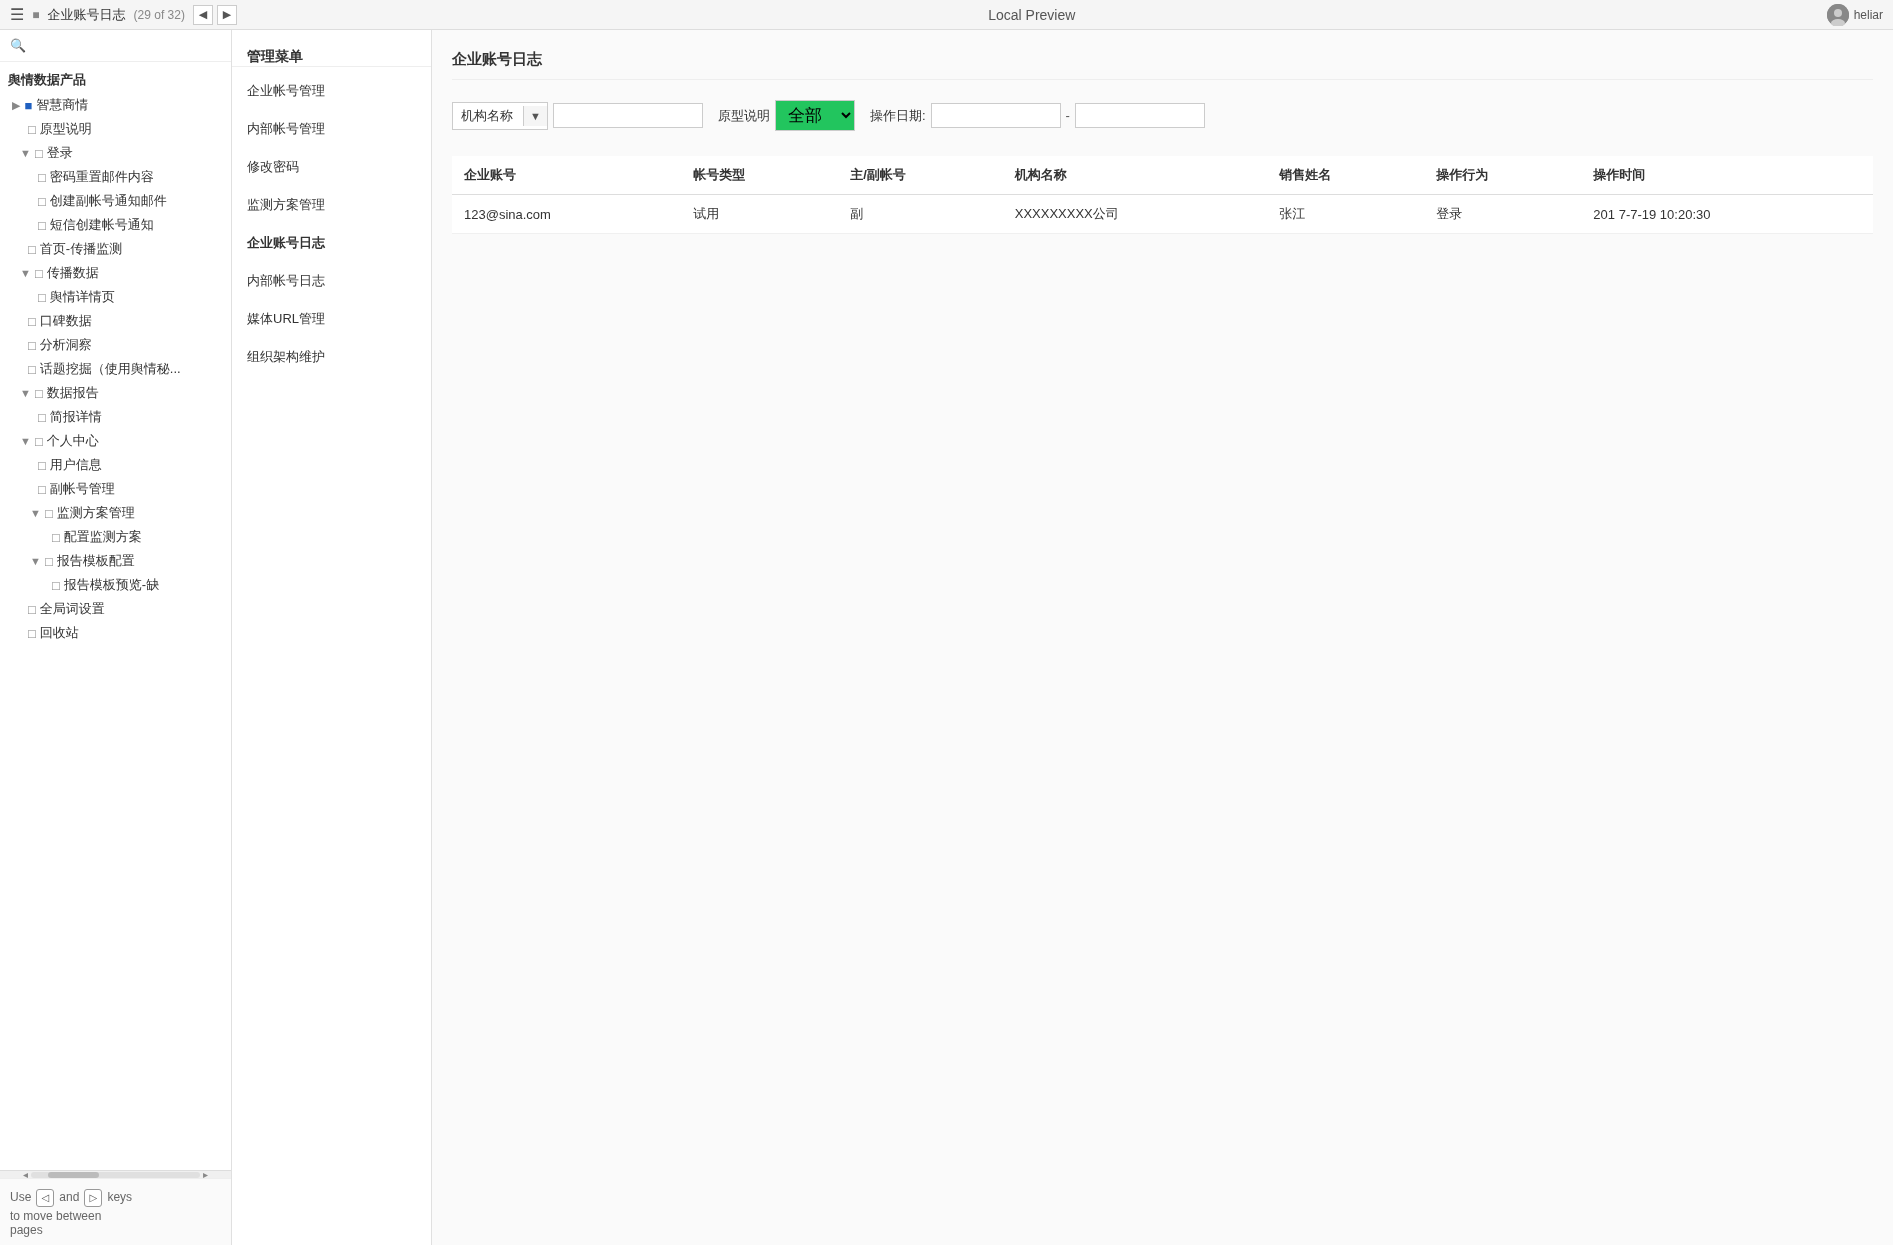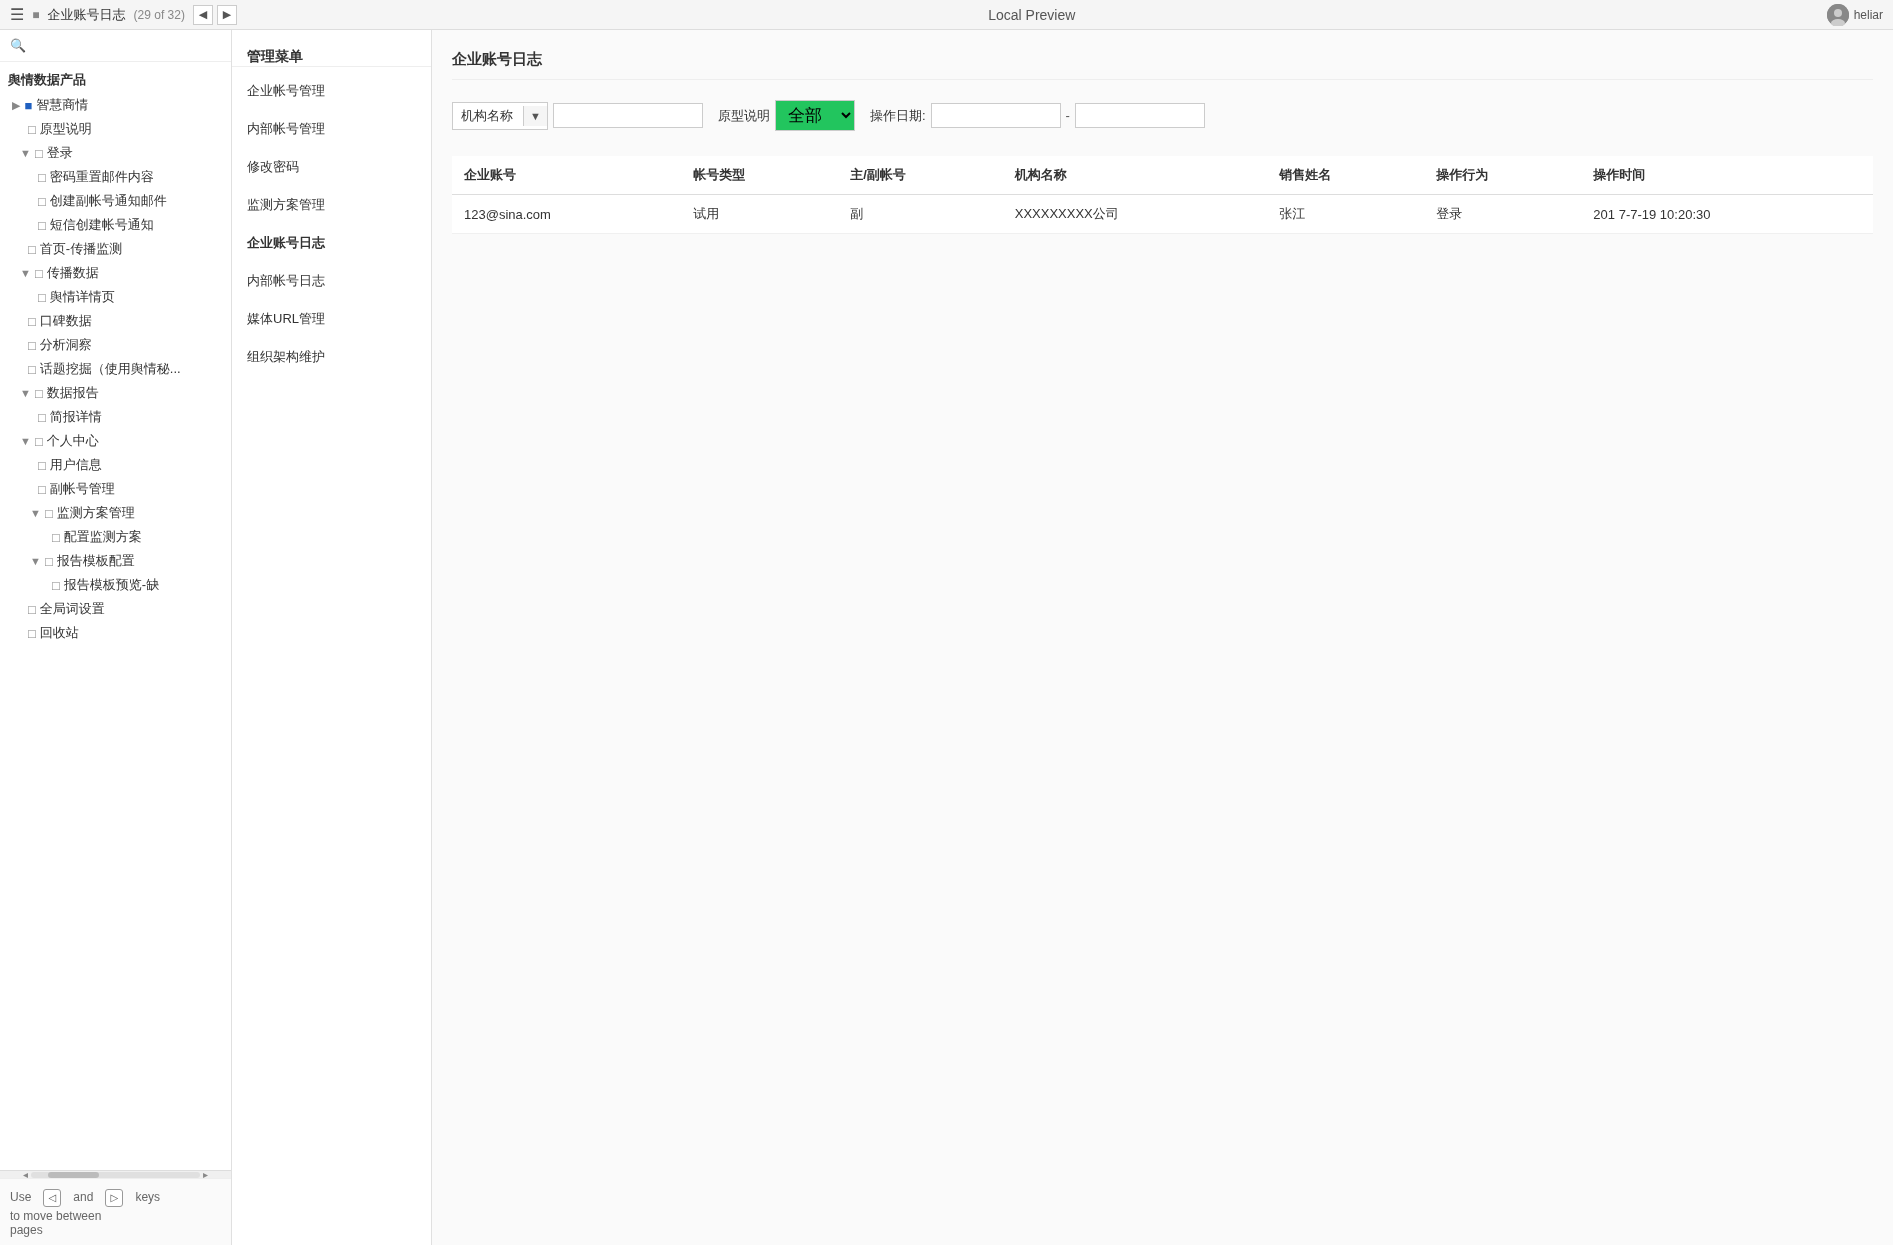--- a/index.html
+++ b/index.html
@@ -59,21 +59,21 @@
       font-weight: bold; font-size: 13px;
     }
 
     .sidebar-bottom {
       border-top: 1px solid #eee; padding: 8px 10px; font-size: 12px; color: #666;
       background: #fafafa;
     }
     .key-hint { display: inline-flex; align-items: center; justify-content: center;
       width: 18px; height: 18px; border: 1px solid #999; border-radius: 3px;
       font-size: 10px; color: #555; margin: 0 2px; background: #fff; }
-    .hint-row { display: flex; align-items: center; gap: 10px; flex-wrap: wrap; line-height: 1.8; }
+    .hint-row { display: flex; align-items: center; gap: 3px; flex-wrap: wrap; line-height: 1.8; }
 
     
     .sidebar-hscroll {
       height: 8px; background: #f0f0f0; border-top: 1px solid #ddd;
       display: flex; align-items: center; padding: 0 20px;
     }
     .hscroll-track { flex: 1; height: 6px; background: #e0e0e0; border-radius: 3px; position: relative; }
     .hscroll-thumb { position: absolute; left: 10%; width: 30%; height: 100%; background: #bbb; border-radius: 3px; }
     .hscroll-arrow { font-size: 10px; color: #888; cursor: pointer; padding: 0 3px; }
 

